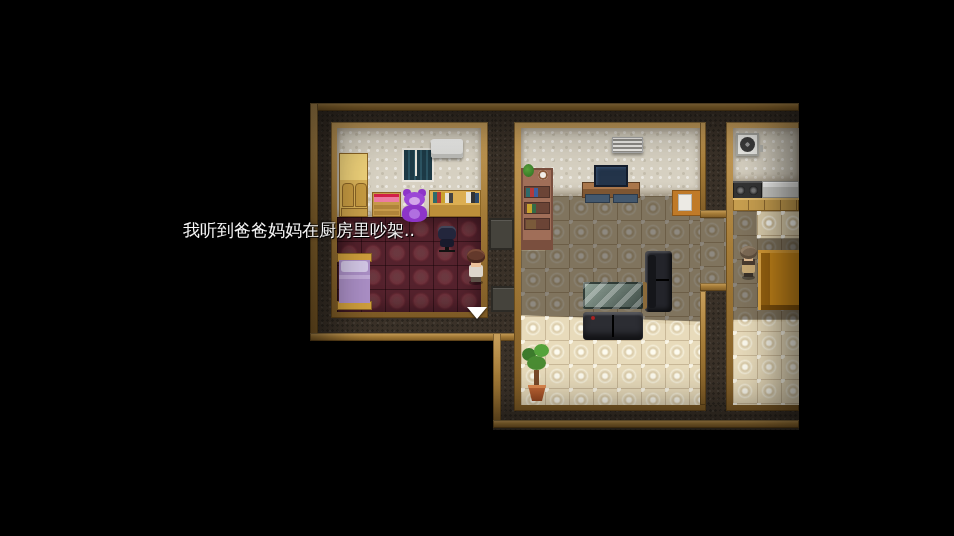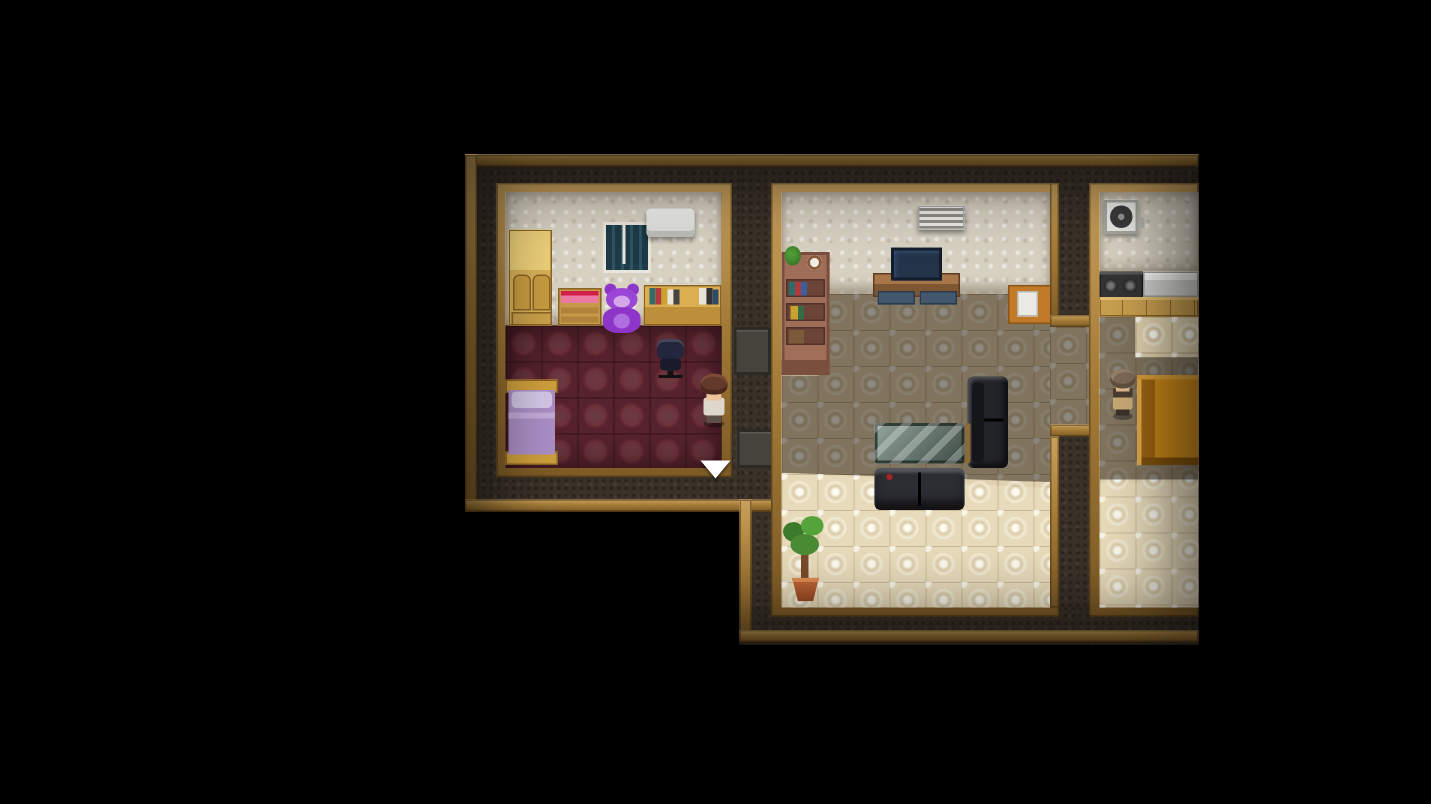--- a/index.html
+++ b/index.html
@@ -222,14 +222,15 @@
       <div class="abs" style="left:5px;top:25px;width:9px;height:6px;background:#3a322a;"></div>
       <div class="abs" style="left:3px;top:17px;width:13px;height:10px;background:#c9ab76;border-radius:2px;"></div>
       <div class="abs" style="left:3px;top:13px;width:13px;height:6px;background:#4a3c30;"></div>
       <div class="abs" style="left:5px;top:9px;width:9px;height:6px;background:#e0bb92;"></div>
       <div class="abs" style="left:1px;top:0;width:17px;height:13px;border-radius:50%;background:#7d6a55;box-shadow:inset 0 -3px 0 #60503e, inset 2px 2px 0 #94816a;"></div>
     </div>
 
     <div class="abs vignette" style="left:310px;top:103px;width:489px;height:327px;"></div>
   </div>
 
+  <div id="dialogue" class="abs" style="left:183px;top:221px;">我听到爸爸妈妈在厨房里吵架..</div>
 
 </div>
 
 </body></html>

